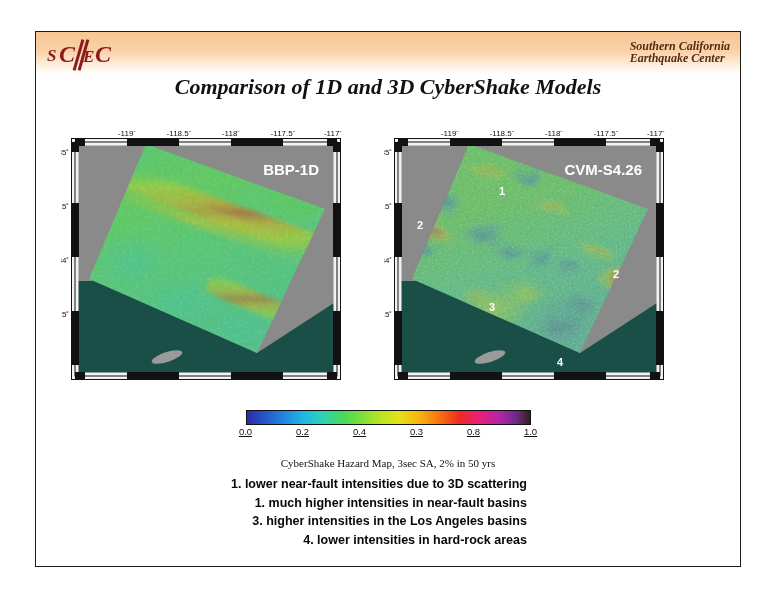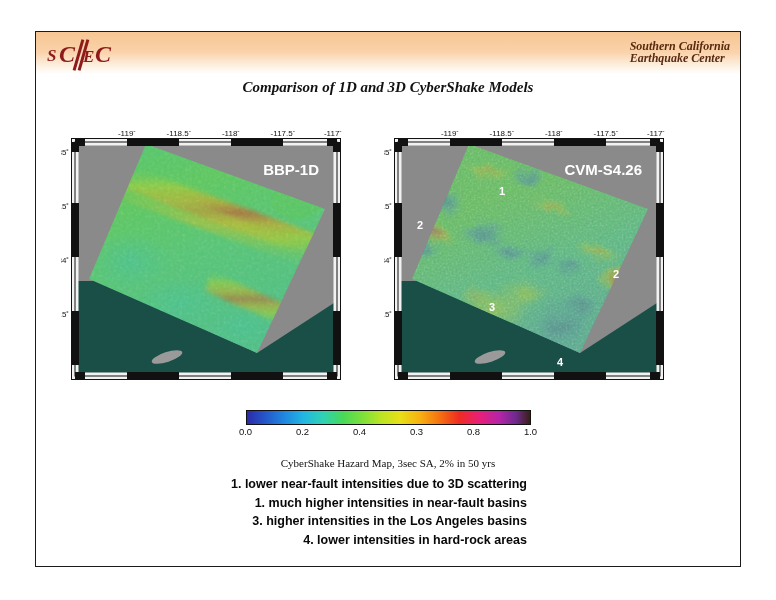--- a/index.html
+++ b/index.html
@@ -25,39 +25,39 @@
   #logo .sl2{position:absolute;left:37px;top:2px;width:2.5px;height:32px;
              background:#8e1b1b;transform:rotate(16deg);}
 
   #org{position:absolute;right:10px;top:9px;text-align:left;
        font-family:"Liberation Serif",serif;font-style:italic;font-weight:bold;
        font-size:12px;line-height:11.5px;color:#5a2a10;}
 
   
   #title{position:absolute;left:0;top:42px;width:100%;text-align:center;
          font-family:"Liberation Serif",serif;font-weight:bold;font-style:italic;
-         font-size:15px;line-height:26px;color:#111;}
+         font-size:22px;line-height:26px;color:#111;}
 
   
   .panel{position:absolute;top:99px;width:290px;height:266px;}
   #panel-left{left:25px;}
   #panel-right{left:348px;}
   .panel svg{display:block;}
 
   
   #cbar-wrap{position:absolute;left:0;top:378px;width:100%;text-align:center;}
   #cbar{margin:0 auto;width:285px;height:15px;border:1.5px solid #111;box-sizing:border-box;
         background:linear-gradient(to right,
           #2b2ba8 0%,  #2554c8 6%,  #1f86e0 13%, #22b6e2 20%,
           #2fd2b4 27%, #49d957 34%, #7ee03a 41%, #b8e425 47%,
           #e8e018 54%, #f8b211 61%, #f57211 68%, #ef2b22 75%,
           #e81f78 82%, #b624a8 89%, #6e2a8e 95%, #3a1f14 100%);}
   #cbar-ticks{position:relative;width:285px;margin:1px auto 0;height:13px;}
   #cbar-ticks span{position:absolute;transform:translateX(-50%);
-        font-size:9.5px;color:#111;}
+        font-size:9.5px;color:#111;text-decoration:underline;}
   #cbar-cap{margin-top:18px;font-size:11px;color:#111;font-family:Liberation Serif, serif;}
 
   
   #bullets{position:absolute;left:195px;top:443px;font-size:12.5px;
            font-weight:bold;line-height:18.5px;color:#080808;text-align:right;}
   #bullets div{white-space:nowrap;}
 
   .mlabel{font-family:"Liberation Sans",sans-serif;font-weight:bold;
           font-size:15px;fill:#ffffff;}
   .anno{font-family:"Liberation Sans",sans-serif;font-weight:bold;

